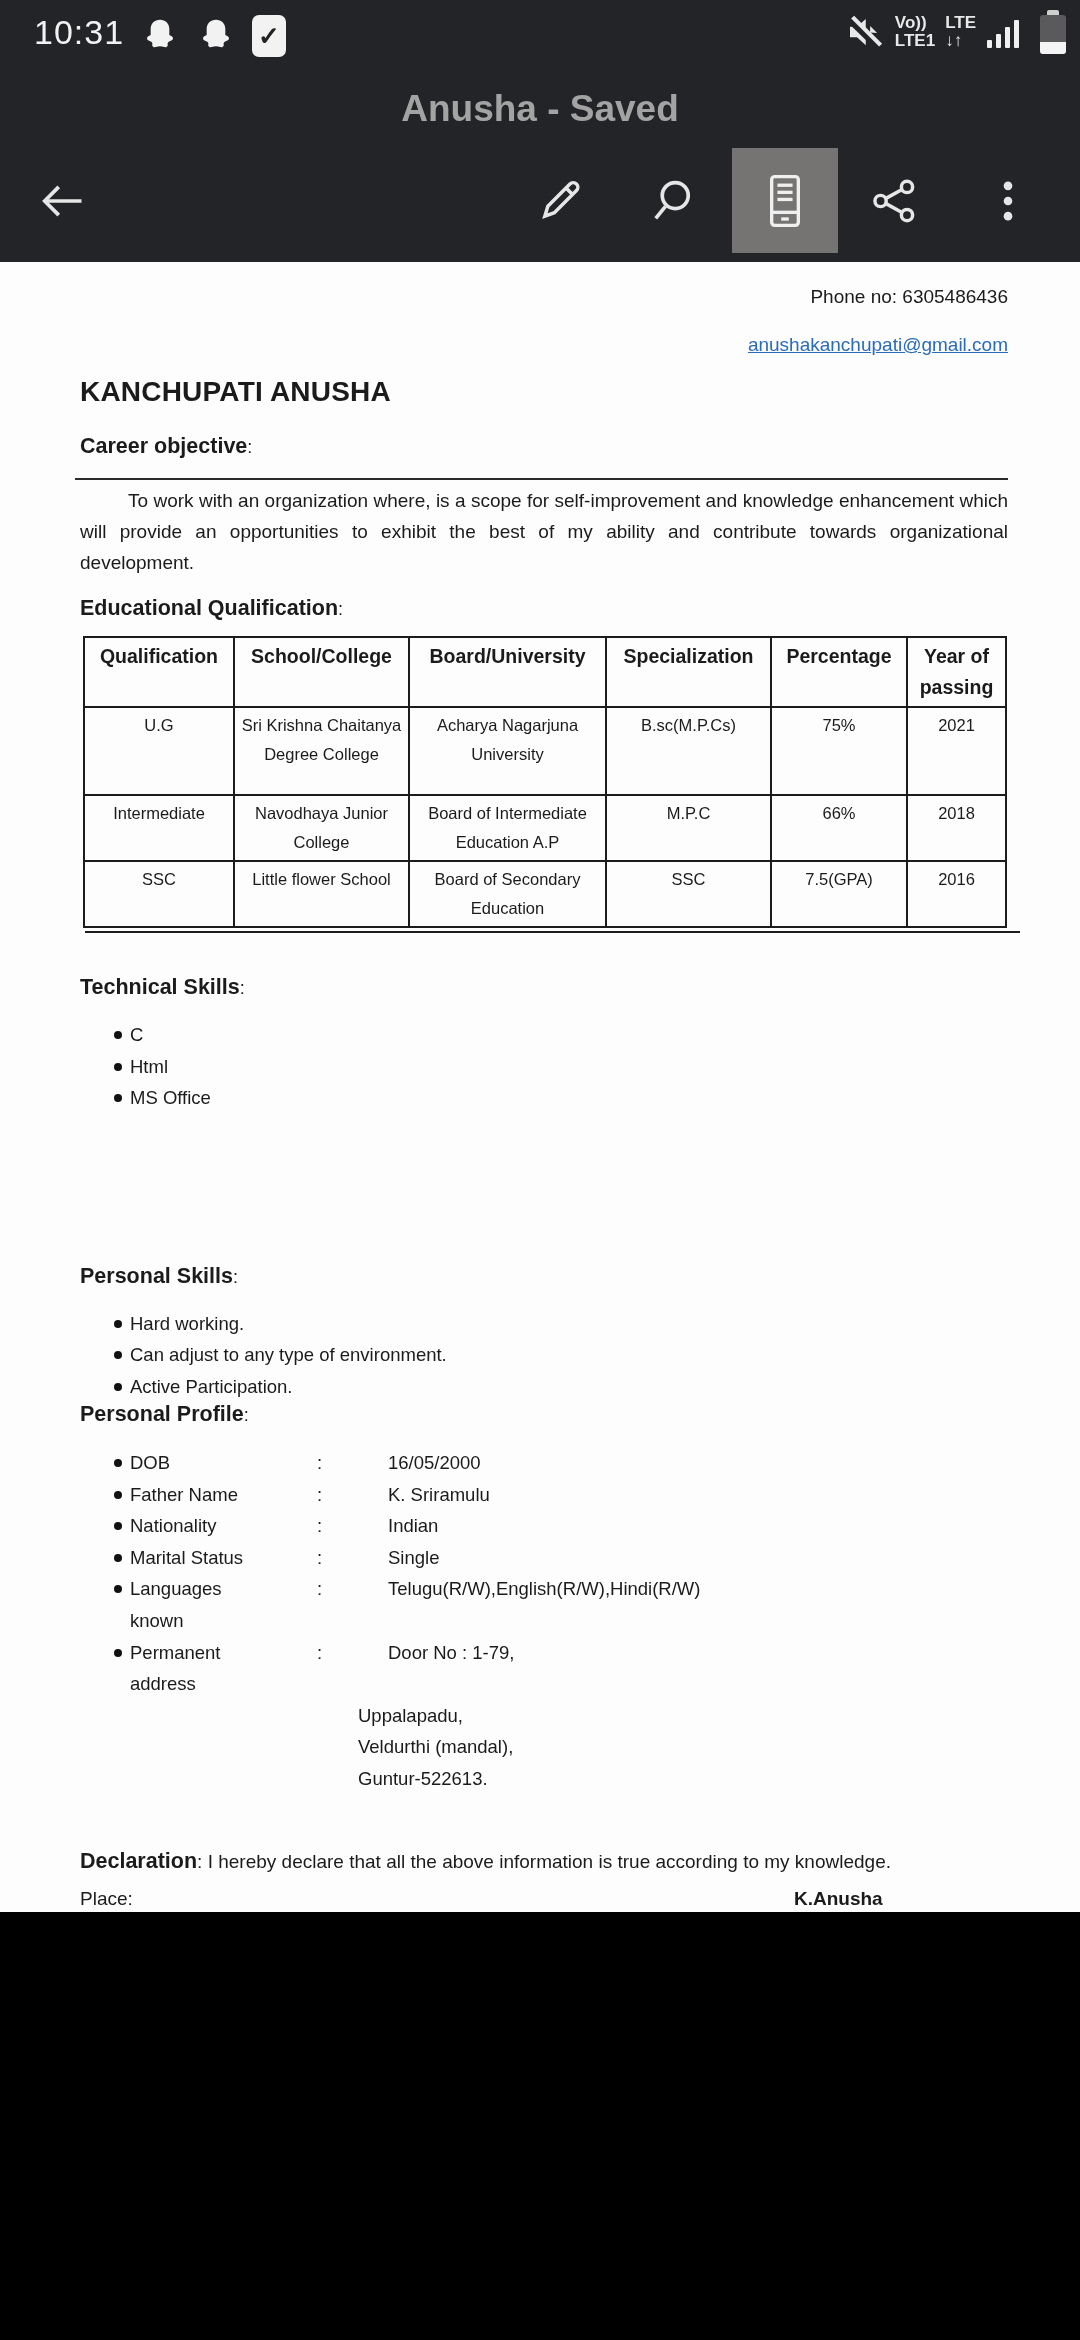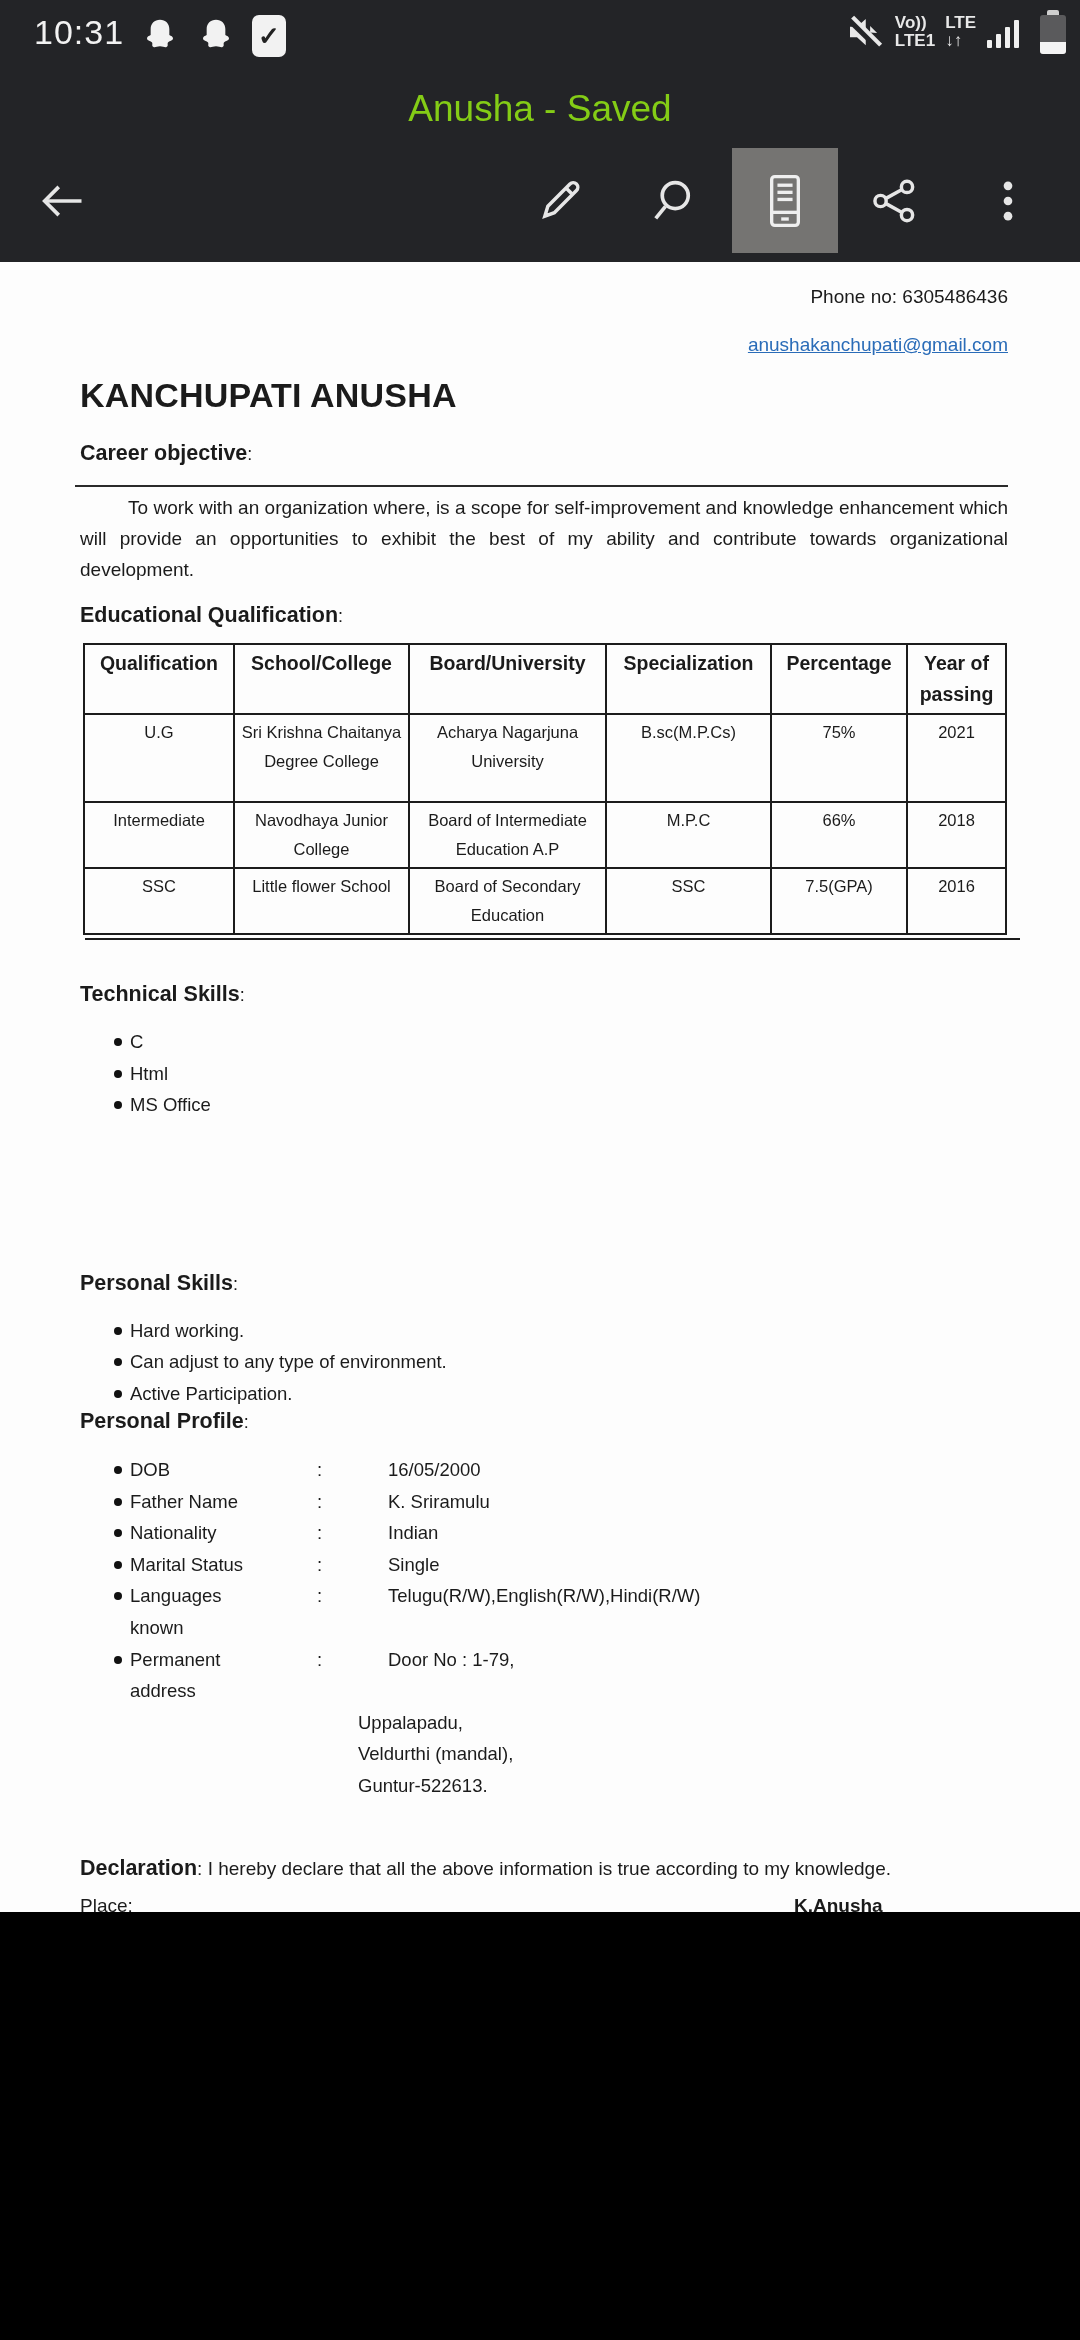--- a/index.html
+++ b/index.html
@@ -19,34 +19,34 @@
   .sb-right { position:absolute; right:14px; top:8px; display:flex; align-items:center; gap:10px; height:48px; }
   .sb-stack { display:flex; flex-direction:column; justify-content:center; color:#e8e8e8; font-size:17px; line-height:18px; font-weight:700; }
   .task-icon { width:34px; height:42px; background:#f2f2f2; border-radius:7px; display:flex; align-items:center; justify-content:center; color:#222; font-size:26px; font-weight:700; }
 
   .battery { position:relative; width:26px; height:44px; margin-left:4px; }
   .battery .cap { position:absolute; top:0; left:7px; width:12px; height:5px; background:#cfcfcf; border-radius:2px 2px 0 0; }
   .battery .body { position:absolute; top:5px; left:0; width:26px; height:39px; background:#5a5a5c; border-radius:3px; overflow:hidden; }
   .battery .fill { position:absolute; bottom:0; left:0; width:100%; height:12px; background:#f4f4f4; }
 
   .title-row { position:absolute; top:88px; left:0; width:100%; text-align:center; }
-  .doc-title { font-size:37px; color:#84cc16; font-weight:400; }
+  .doc-title { font-size:37px; color:#a3a3a3; font-weight:700; }
 
   .toolbar { position:absolute; top:140px; left:0; width:100%; height:122px; }
   .tb-btn { position:absolute; width:92px; height:105px; top:8px; display:flex; align-items:center; justify-content:center; }
   .tb-highlight { background:#757472; }
   .tb-btn svg { display:block; }
 
   
   .doc { position:absolute; top:262px; left:0; width:1080px; height:1951px; background:#fdfdfd; color:#1b1b1b; padding:0 72px 0 80px; }
   .right-line { text-align:right; font-size:19px; }
   .phone-line { margin-top:24px; }
   .email-line { margin-top:26px; }
   a.email { color:#2a6cb8; text-decoration:underline; }
-  .name-h { margin-top:20px; font-size:34px; font-weight:700; letter-spacing:.2px; }
+  .name-h { margin-top:20px; font-size:28px; font-weight:700; letter-spacing:.2px; }
   .sec-h { font-size:21.5px; font-weight:700; }
   .sec-h .colon { font-weight:400; font-size:18px; }
   .career-h { margin-top:26px; }
   .obj-rule { margin-top:19px; margin-left:-5px; width:933px; border-top:2px solid #2b2b2b; }
   .obj-body { margin-top:5px; font-size:19px; line-height:31px; text-align:justify; text-indent:48px; }
   .edu-h { margin-top:18px; }
 
   table.edu { border-collapse:collapse; margin-top:15px; margin-left:3px; width:922px; table-layout:fixed;padding-left:48px; }
   table.edu th, table.edu td { border:2px solid #1c1c1c; vertical-align:top; text-align:center; padding:3px 6px; }
   table.edu th { font-size:19.5px; font-weight:700; line-height:31px; height:70px; }

